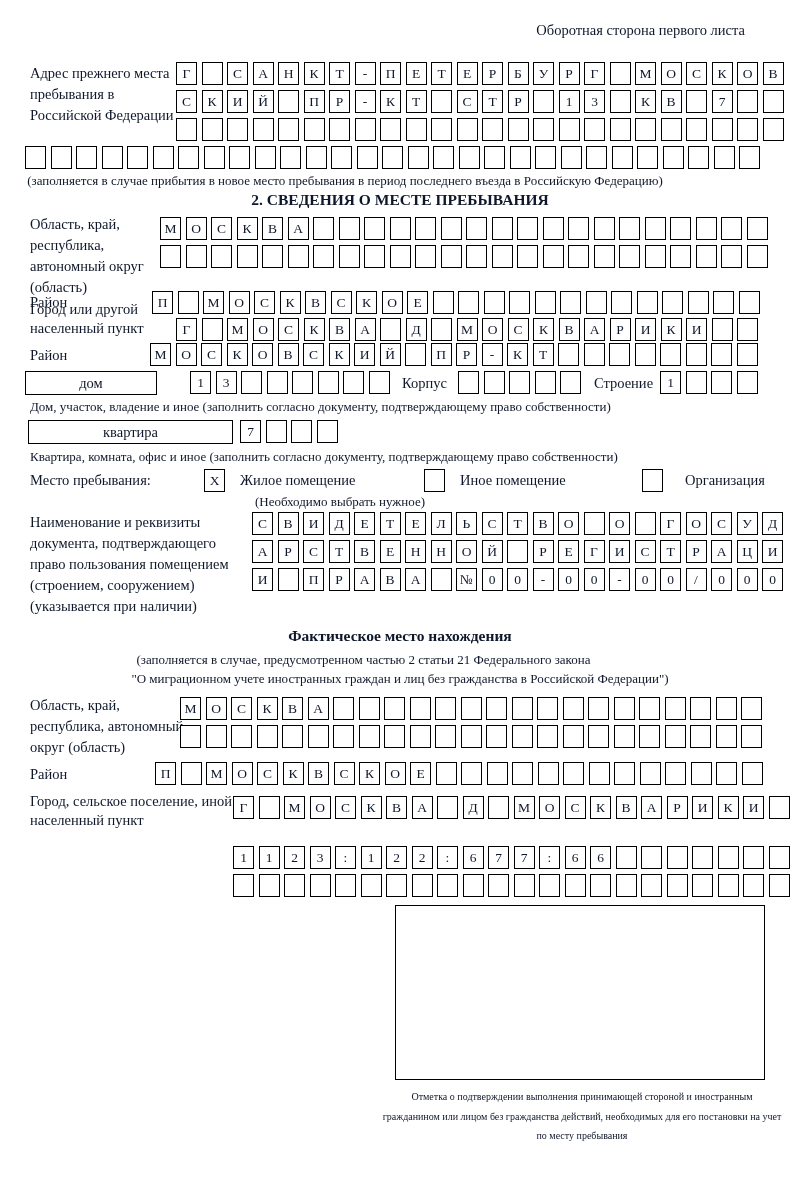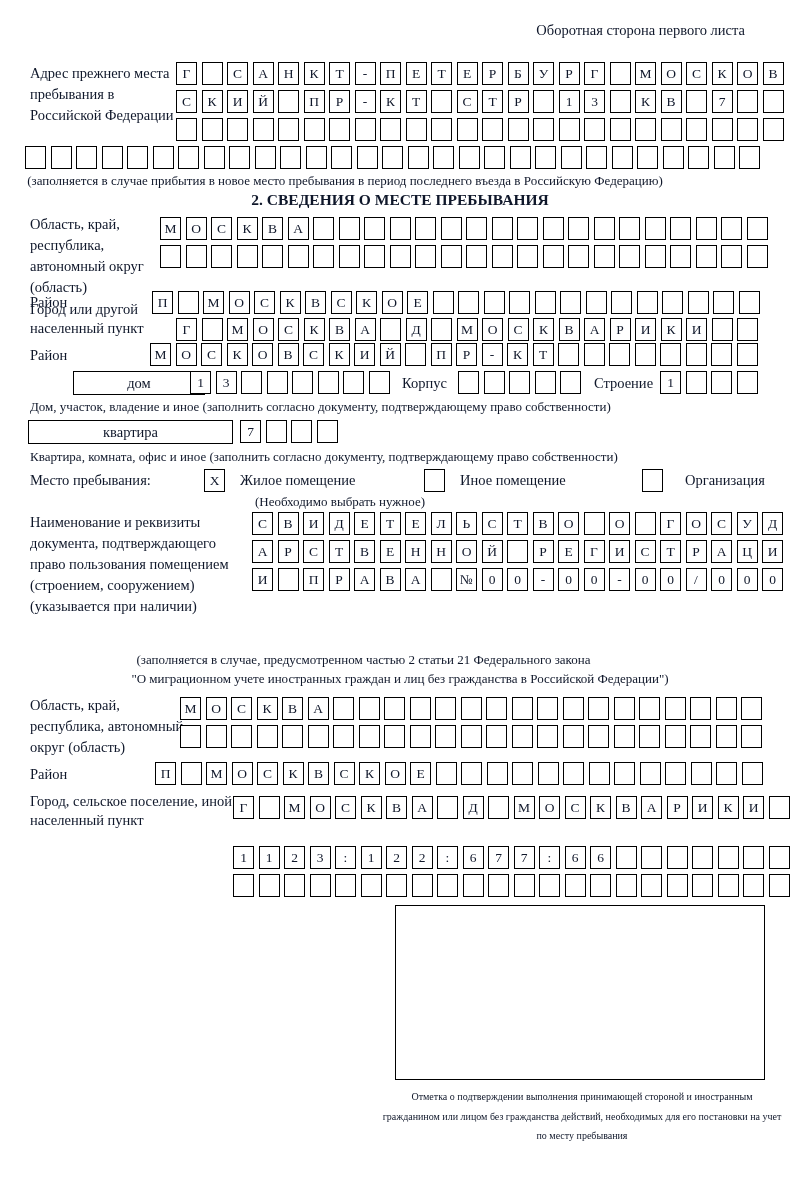--- a/index.html
+++ b/index.html
@@ -268,21 +268,21 @@
       <div class="cell"></div>
       <div class="cell"></div>
       <div class="cell"></div>
       <div class="cell"></div>
       <div class="cell"></div>
       <div class="cell"></div>
       <div class="cell"></div>
       <div class="cell"></div>
     </div>
 
-  <div class="abs bigbox" style="top:371px;left:25px;width:132px;margin-left:48px;">дом</div>
+  <div class="abs bigbox" style="top:371px;left:25px;width:132px;">дом</div>
   <div class="abs grid" style="top:371px;left:190px;">
       <div class="cell">1</div>
       <div class="cell">3</div>
       <div class="cell"></div>
       <div class="cell"></div>
       <div class="cell"></div>
       <div class="cell"></div>
       <div class="cell"></div>
       <div class="cell"></div>
     </div>
@@ -385,20 +385,21 @@
       <div class="cell">0</div>
       <div class="cell">-</div>
       <div class="cell">0</div>
       <div class="cell">0</div>
       <div class="cell">/</div>
       <div class="cell">0</div>
       <div class="cell">0</div>
       <div class="cell">0</div>
     </div>
 
+  <div class="abs title" style="top:627px;">Фактическое место нахождения</div>
   <div class="abs caption center" style="top:652px;left:0;width:727px;">(заполняется в случае, предусмотренном частью 2 статьи 21 Федерального закона</div>
   <div class="abs caption center" style="top:671px;left:0;width:800px;">"О миграционном учете иностранных граждан и лиц без гражданства в Российской Федерации")</div>
 
   <div class="abs label" style="top:695px;left:30px;width:160px;">Область, край, республика, автономный округ (область)</div>
   <div class="abs grid" style="top:697px;left:180px;">
       <div class="cell">М</div>
       <div class="cell">О</div>
       <div class="cell">С</div>
       <div class="cell">К</div>
       <div class="cell">В</div>

